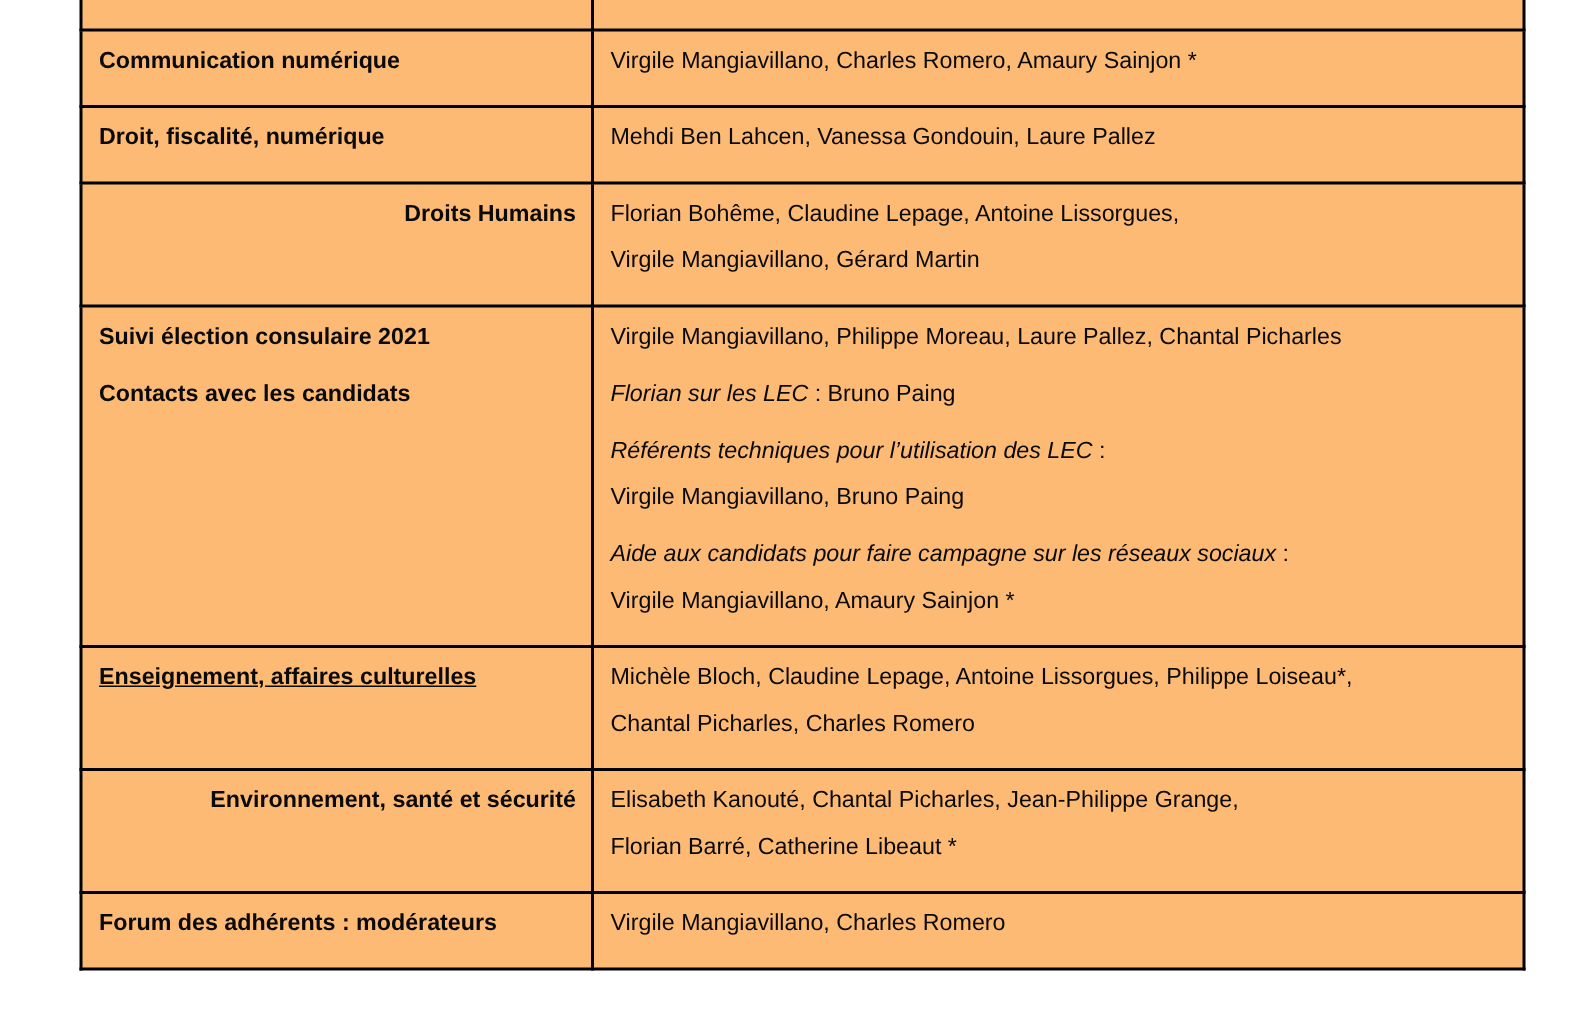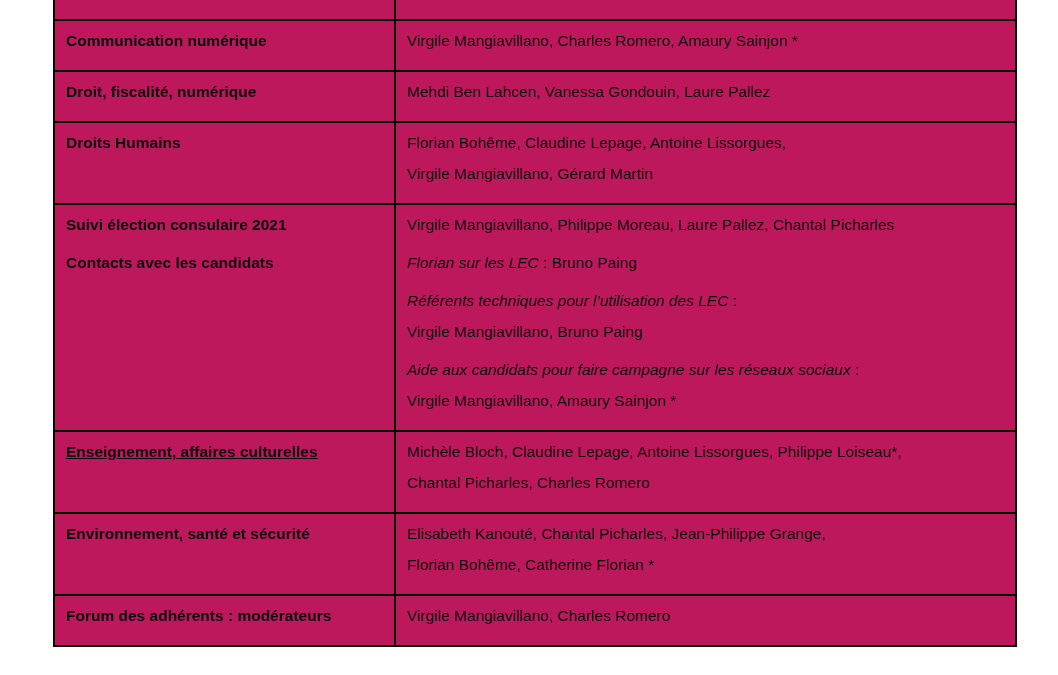--- a/index.html
+++ b/index.html
@@ -26,21 +26,21 @@
     left: 53px;
     top: -5px;
     width: 950px;
     border-collapse: collapse;
     table-layout: fixed;
   }
   table.tbl td {
     border: 2.5px solid #000000;
     vertical-align: top;
     padding: 4px 10px 5px 11px;
-    background: #be185d;
+    background: #fdba74;
   }
   td.topic-cell {
     width: 318px;
     font-weight: bold;
   }
   td.members-cell {
     width: 598px;
   }
   .line {
     font-size: 15.5px;
@@ -75,21 +75,21 @@
         </tr>
         <tr>
           <td class="topic-cell" style="height: 40px;">
             <div class="line">Droit, fiscalité, numérique</div>
           </td>
           <td class="members-cell">
             <div class="line"><span>Mehdi Ben Lahcen, Vanessa Gondouin, Laure Pallez</span></div>
           </td>
         </tr>
         <tr>
-          <td class="topic-cell" style="height: 71px;">
+          <td class="topic-cell" style="height: 71px; text-align: right;">
             <div class="line">Droits Humains</div>
           </td>
           <td class="members-cell">
             <div class="line"><span>Florian Bohême, Claudine Lepage, Antoine Lissorgues,</span></div>
             <div class="line"><span>Virgile Mangiavillano, Gérard Martin</span></div>
           </td>
         </tr>
         <tr>
           <td class="topic-cell" style="height: 216px; margin-top: 36px;">
             <div class="line">Suivi élection consulaire 2021</div>
@@ -107,26 +107,26 @@
         <tr>
           <td class="topic-cell" style="height: 71px; text-decoration: underline;">
             <div class="line">Enseignement, affaires culturelles</div>
           </td>
           <td class="members-cell">
             <div class="line"><span>Michèle Bloch, Claudine Lepage, Antoine Lissorgues, Philippe Loiseau*,</span></div>
             <div class="line"><span>Chantal Picharles, Charles Romero</span></div>
           </td>
         </tr>
         <tr>
-          <td class="topic-cell" style="height: 71px;">
+          <td class="topic-cell" style="height: 71px; text-align: right;">
             <div class="line">Environnement, santé et sécurité</div>
           </td>
           <td class="members-cell">
             <div class="line"><span>Elisabeth Kanouté, Chantal Picharles, Jean-Philippe Grange,</span></div>
-            <div class="line"><span>Florian Bohême, Catherine Florian *</span></div>
+            <div class="line"><span>Florian Barré, Catherine Libeaut *</span></div>
           </td>
         </tr>
         <tr>
           <td class="topic-cell" style="height: 40px;">
             <div class="line">Forum des adhérents : modérateurs</div>
           </td>
           <td class="members-cell">
             <div class="line"><span>Virgile Mangiavillano, Charles Romero</span></div>
           </td>
         </tr>

